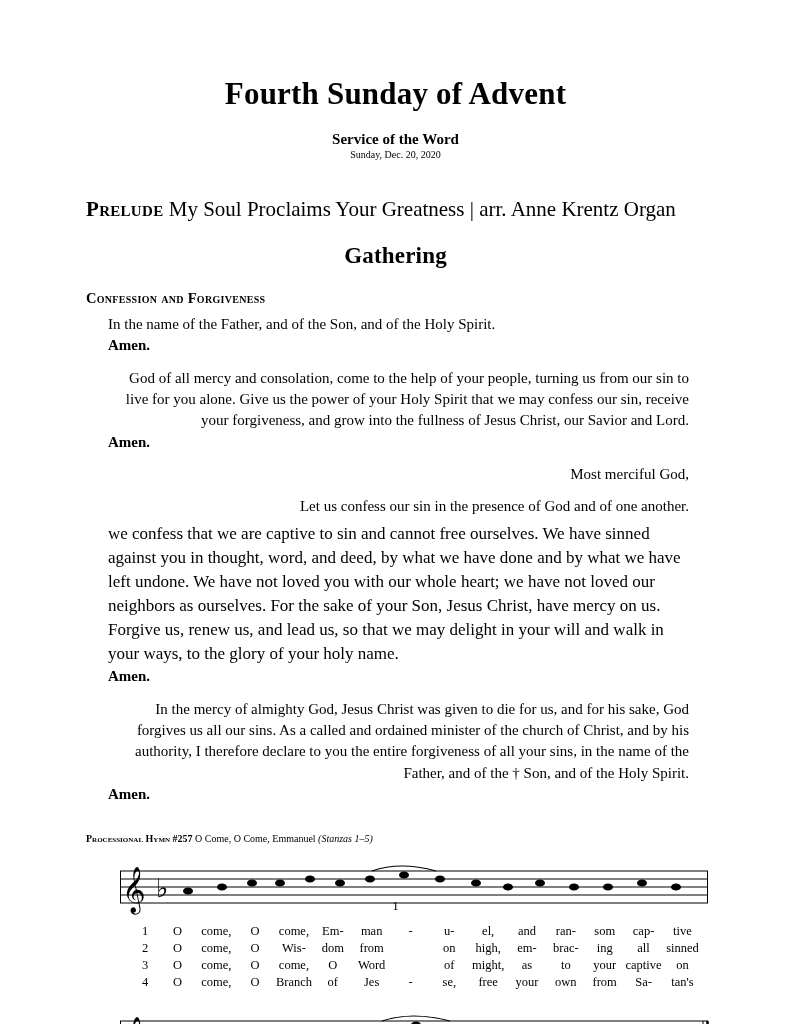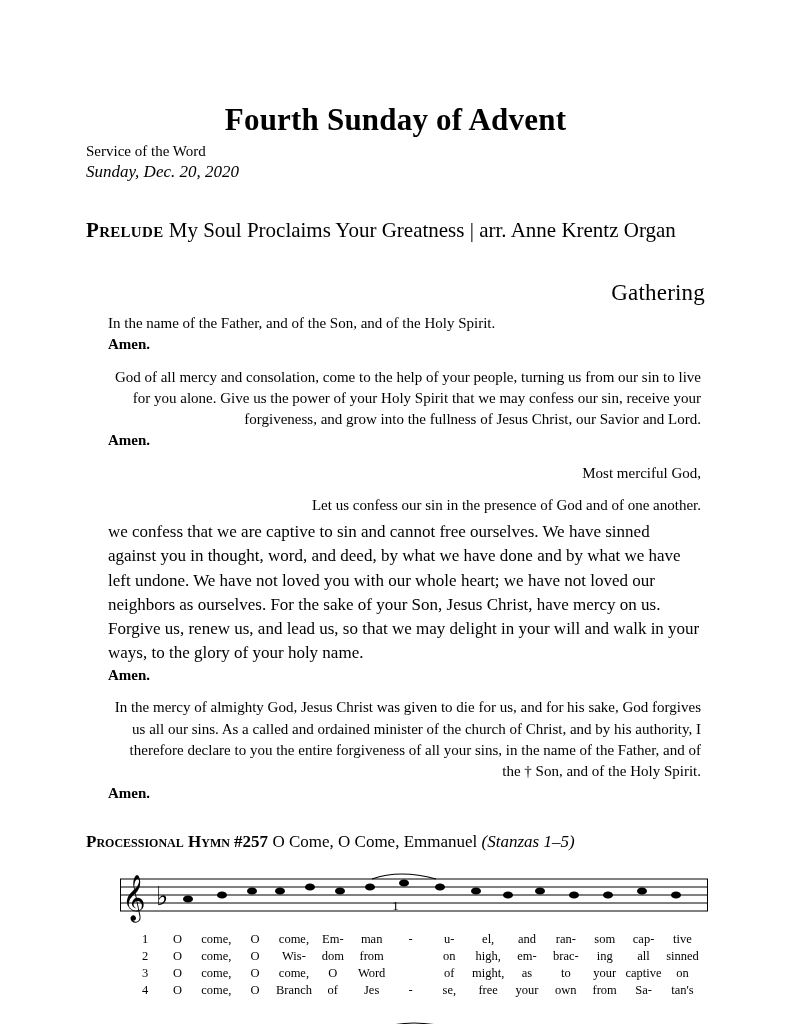--- a/index.html
+++ b/index.html
@@ -13,66 +13,68 @@
     font-family: "Liberation Serif", serif;
     color: #000000;
     position: relative;
     overflow: hidden;
   }
   .page {
     position: relative;
     width: 791px;
     height: 932px;
     box-sizing: border-box;
-    padding: 84px 86px 0 86px;
+    padding: 58px 86px 0 86px;
   }
   .title {
     text-align: center;
     font-family: "Liberation Serif", serif;
     font-weight: bold;
     font-size: 31px;
     letter-spacing: 0.2px;
     margin: 18px 0 0 0;
     line-height: 1.15;
   }
   .subtitle {
+    text-align: center;
     font-size: 15px;
-    margin-top: 4px;
+    margin-top: 18px;
     line-height: 1.25;
+    font-weight: bold;
   }
   .subtitle2 {
-    font-size: 17px;
+    text-align: center;
+    font-size: 10px;
     margin-top: 1px;
     line-height: 1.25;
-    font-style: italic;
   }
   .prelude-line {
     margin-top: 34px;
     font-size: 21px;
     line-height: 1.3;
   }
   .smallcaps {
     font-variant: small-caps;
     font-weight: bold;
     letter-spacing: 0.3px;
   }
   .section-head {
-    text-align: right;
-    font-weight: normal;
+    text-align: center;
+    font-weight: bold;
     font-size: 23px;
-    margin-top: 36px;
+    margin-top: 20px;
     letter-spacing: 0.2px;
   }
   .rubric-head {
     margin-top: 21px;
     font-size: 14.5px;
   }
   .body-block {
     margin-left: 22px;
-    margin-right: 4px;
+    margin-right: 16px;
   }
   p.line {
     margin: 0;
     font-size: 15px;
     line-height: 1.42;
   }
   p.para {
     margin: 11px 0 0 0;
     font-size: 15px;
     line-height: 1.42;
@@ -85,21 +87,21 @@
     line-height: 1.42;
   }
   p.bold-para {
     margin: 0;
     font-size: 17px;
     font-weight: normal;
     line-height: 1.42;
   }
   .hymn-head {
     margin-top: 27px;
-    font-size: 17px;
+    font-size: 10px;
     line-height: 1.3;
   }
   .hymn-head .num { font-variant: small-caps; font-weight: bold; }
   .italic { font-style: italic; }
   .music {
     margin-top: 12px;
     margin-left: 18px;
     width: 620px;
   }
   .staff-block { position: relative; }
@@ -139,20 +141,23 @@
   <div class="subtitle">Service of the Word</div>
   <div class="subtitle2">Sunday, Dec. 20, 2020</div>
 
   <div class="prelude-line">
     <span class="smallcaps">Prelude</span>
     <span>My Soul Proclaims Your Greatness  |  arr. Anne Krentz Organ</span>
   </div>
 
   <div class="section-head">Gathering</div>
 
+  <div class="rubric-head">
+    <span class="smallcaps">Confession and Forgiveness</span>
+  </div>
 
   <div class="body-block">
     <p class="line" style="margin-top:7px;">In the name of the Father, and of the Son, and of the Holy Spirit.</p>
     <p class="resp">Amen.</p>
 
     <p class="para">God of all mercy and consolation, come to the help of your people, turning us from our sin to live for you alone. Give us the power of your Holy Spirit that we may confess our sin, receive your forgiveness, and grow into the fullness of Jesus Christ, our Savior and Lord.</p>
     <p class="resp">Amen.</p>
 
     <p class="para">Most merciful God,</p>
 

